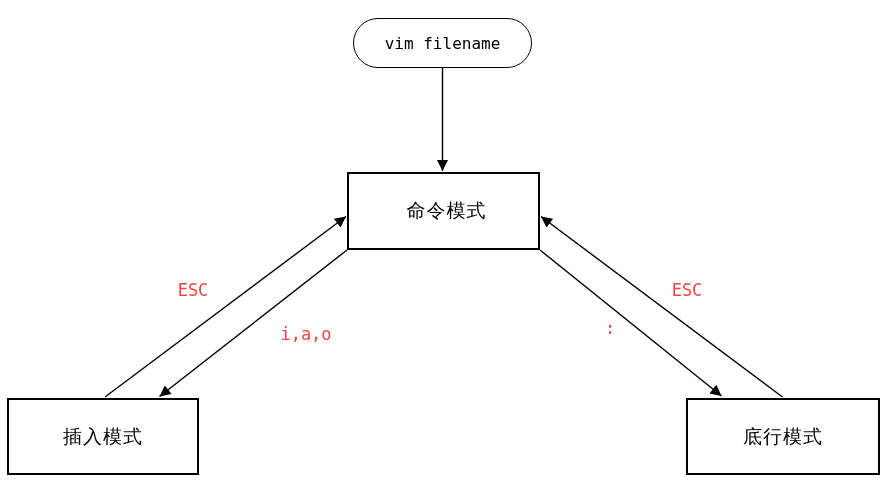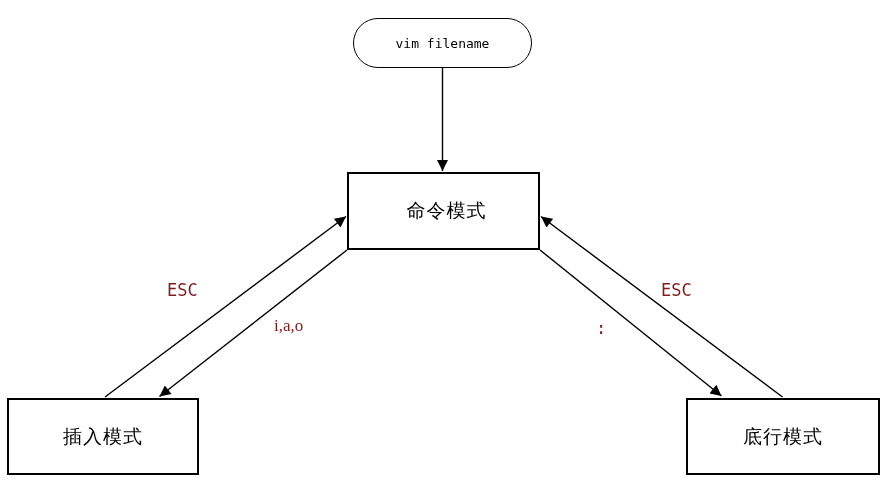--- a/index.html
+++ b/index.html
@@ -12,33 +12,33 @@
     position:absolute;box-sizing:border-box;background:#ffffff;color:#000;
     display:flex;align-items:center;justify-content:center;z-index:2;
   }
   .rect{
     border:2px solid #000;
     font-family:"DejaVu Sans","Liberation Sans",sans-serif;
     font-size:19px;letter-spacing:1px;
   }
   .stadium{
     border:1px solid #000;border-radius:25px;
-    font-size:13px;
+    font-size:16px;
     font-family:"DejaVu Sans Mono","Liberation Mono",monospace;
   }
   #node-start{left:353px;top:18px;width:179px;height:50px;}
   #node-command{left:347px;top:172px;width:193px;height:78px;padding-left:6px;}
   #node-insert{left:7px;top:398px;width:192px;height:77px;}
   #node-bottomline{left:686px;top:398px;width:194px;height:77px;}
   .edge-label{
-    position:absolute;font-size:17px;color:#7f1d1d;text-align:left;z-index:3;
+    position:absolute;font-size:17px;color:#ef4444;text-align:center;z-index:3;
     line-height:20px;
   }
   #lbl-esc-left{left:167px;top:280px;width:52px;}
-  #lbl-iao{left:274px;top:316px;width:64px;font-family:Liberation Serif, serif;}
+  #lbl-iao{left:274px;top:324px;width:64px;}
   #lbl-esc-right{left:661px;top:280px;width:52px;}
   #lbl-colon{left:596px;top:318px;width:28px;}
 </style>
 </head>
 <body>
 
 <div class="canvas">
 
   <svg width="887" height="484" viewBox="0 0 887 484">
     <defs>

